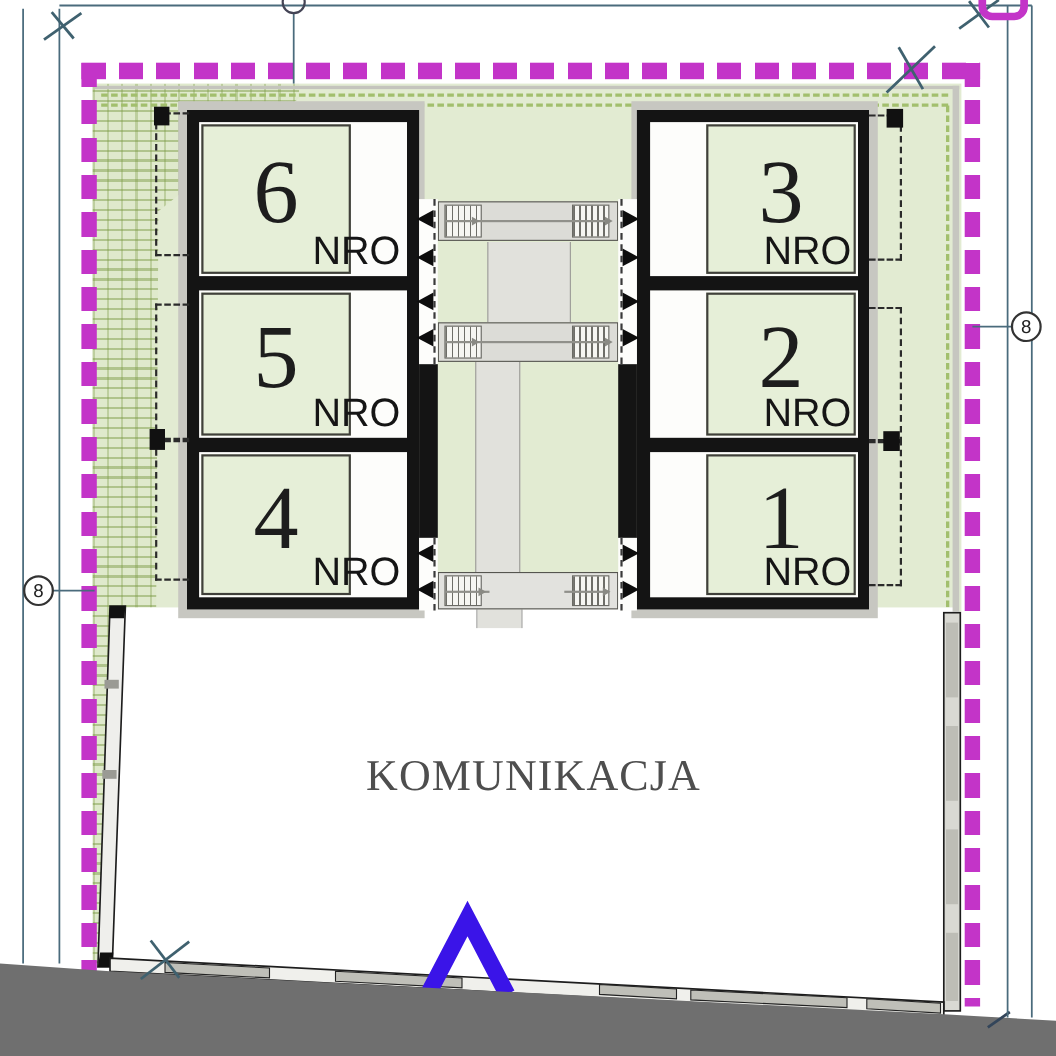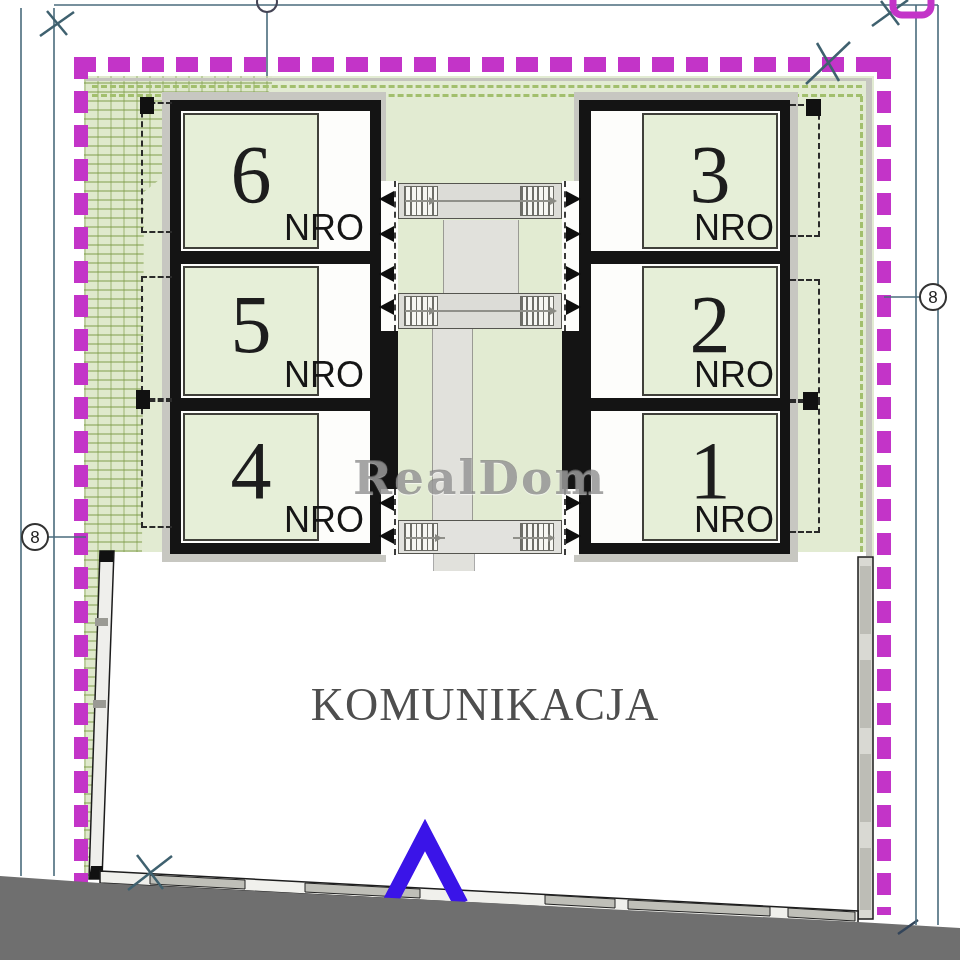--- a/index.html
+++ b/index.html
@@ -71,21 +71,21 @@
   .vest{width:17px;background:#fdfdfb;}
   .vline{position:absolute;top:0;bottom:0;border-left:2px dashed #3a3a3a;width:0;}
   .coreWall{background:#141414;}
   .arrL{width:0;height:0;border-top:8px solid transparent;border-bottom:8px solid transparent;
         border-right:15px solid #0d0d0d;}
   .arrR{width:0;height:0;border-top:8px solid transparent;border-bottom:8px solid transparent;
         border-left:15px solid #0d0d0d;}
 
   
   #parkLabel{left:120px;top:676px;width:730px;text-align:center;color:#4e4e4e;
-     font-family:"Liberation Serif",serif;font-size:46px;line-height:57px;letter-spacing:1px;}
+     font-family:"Liberation Serif",serif;font-size:40px;line-height:57px;letter-spacing:1px;}
   #wm{left:353px;top:450px;font-family:"DejaVu Serif",serif;font-weight:bold;font-size:47px;
       letter-spacing:2px;color:rgba(110,110,110,.62);text-shadow:0 1px 1px rgba(255,255,255,.65);}
   .z1{z-index:1}.z2{z-index:2}.z3{z-index:3}.z4{z-index:4}.z5{z-index:5}.z6{z-index:6}
   .z7{z-index:7}.z10{z-index:10}.z11{z-index:11}.z12{z-index:12}
 </style>
 </head>
 <body>
 
 <div id="stage">
 
@@ -234,21 +234,20 @@
     <polygon points="628,900 770,907 770,916 628,909" fill="#bfbfb8" stroke="#222" stroke-width="1"></polygon>
     <polygon points="788,908 855,912 855,921 788,917" fill="#bfbfb8" stroke="#222" stroke-width="1"></polygon>
     <polyline points="389,904 425,835 461,904" fill="none" stroke="#3a14e8" stroke-width="15"></polyline>
     <polygon points="0,876 100,883 858,922 960,928 960,960 0,960" fill="#6f6f6f"></polygon>
     <line x1="898" y1="934" x2="918" y2="920" stroke="#33455a" stroke-width="2.5"></line>
   </svg>
 
   <div class="abs z10" id="parkLabel">
     <div>KOMUNIKACJA</div>
   </div>
-  <div class="abs z11" id="wm">RealDom</div>
 
   <svg class="layer z12" width="960" height="960" viewBox="0 0 960 960">
     <g stroke="#4a6b7c" stroke-width="1.6" fill="none">
       <line x1="21" y1="8" x2="21" y2="876"></line>
       <line x1="54" y1="8" x2="54" y2="876"></line>
       <line x1="54" y1="5" x2="938" y2="5"></line>
       <line x1="916" y1="5" x2="916" y2="925"></line>
       <line x1="938" y1="5" x2="938" y2="925"></line>
       <line x1="267" y1="12" x2="267" y2="76"></line>
       <line x1="48" y1="537" x2="86" y2="537"></line>

